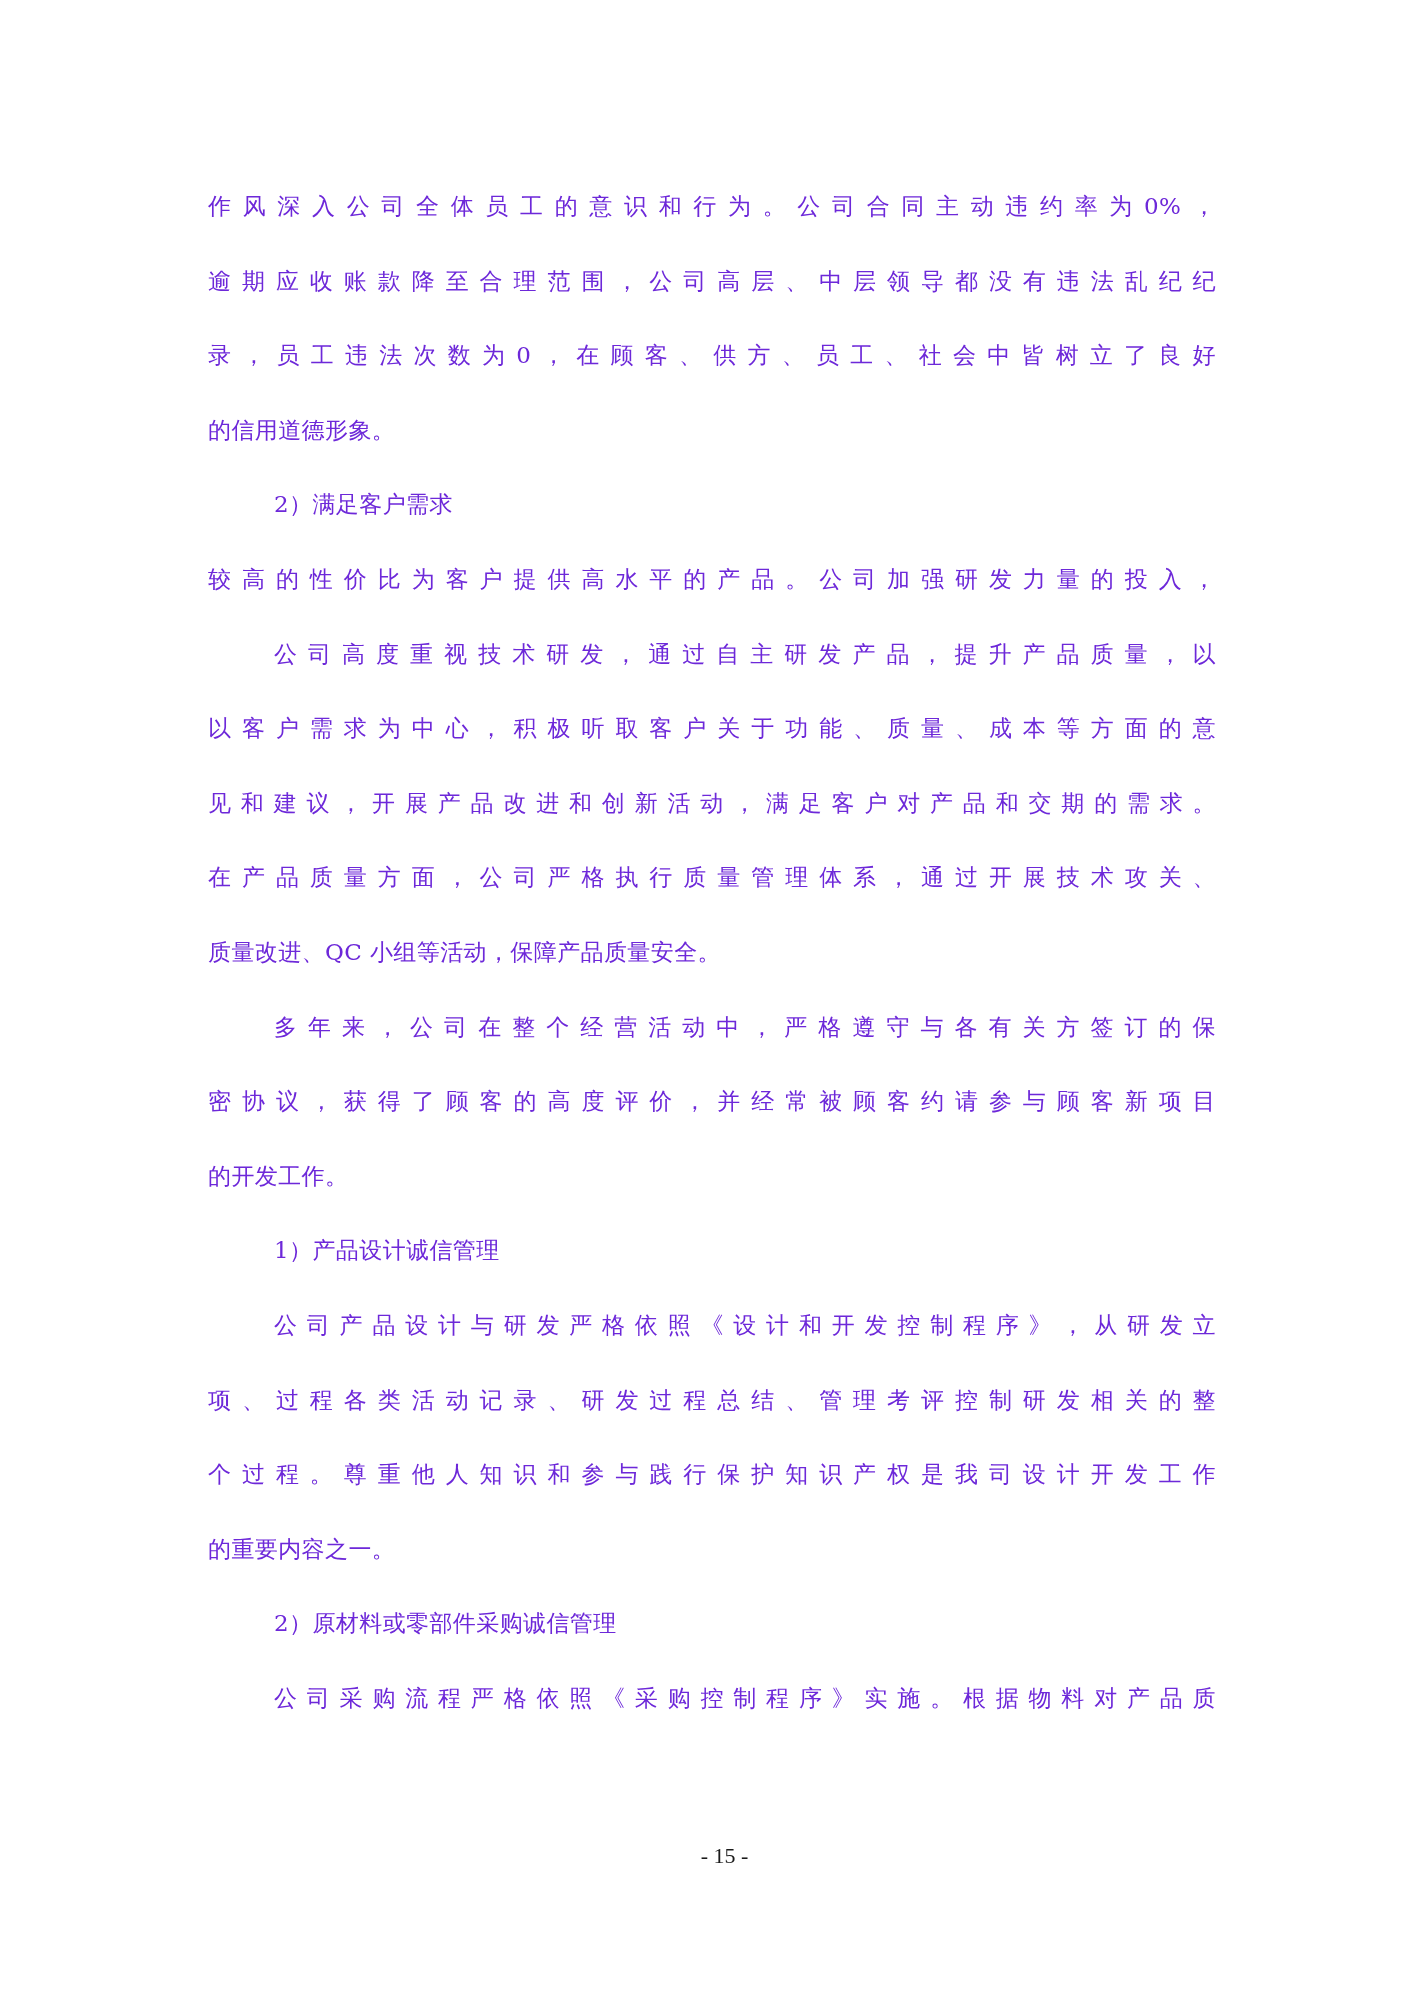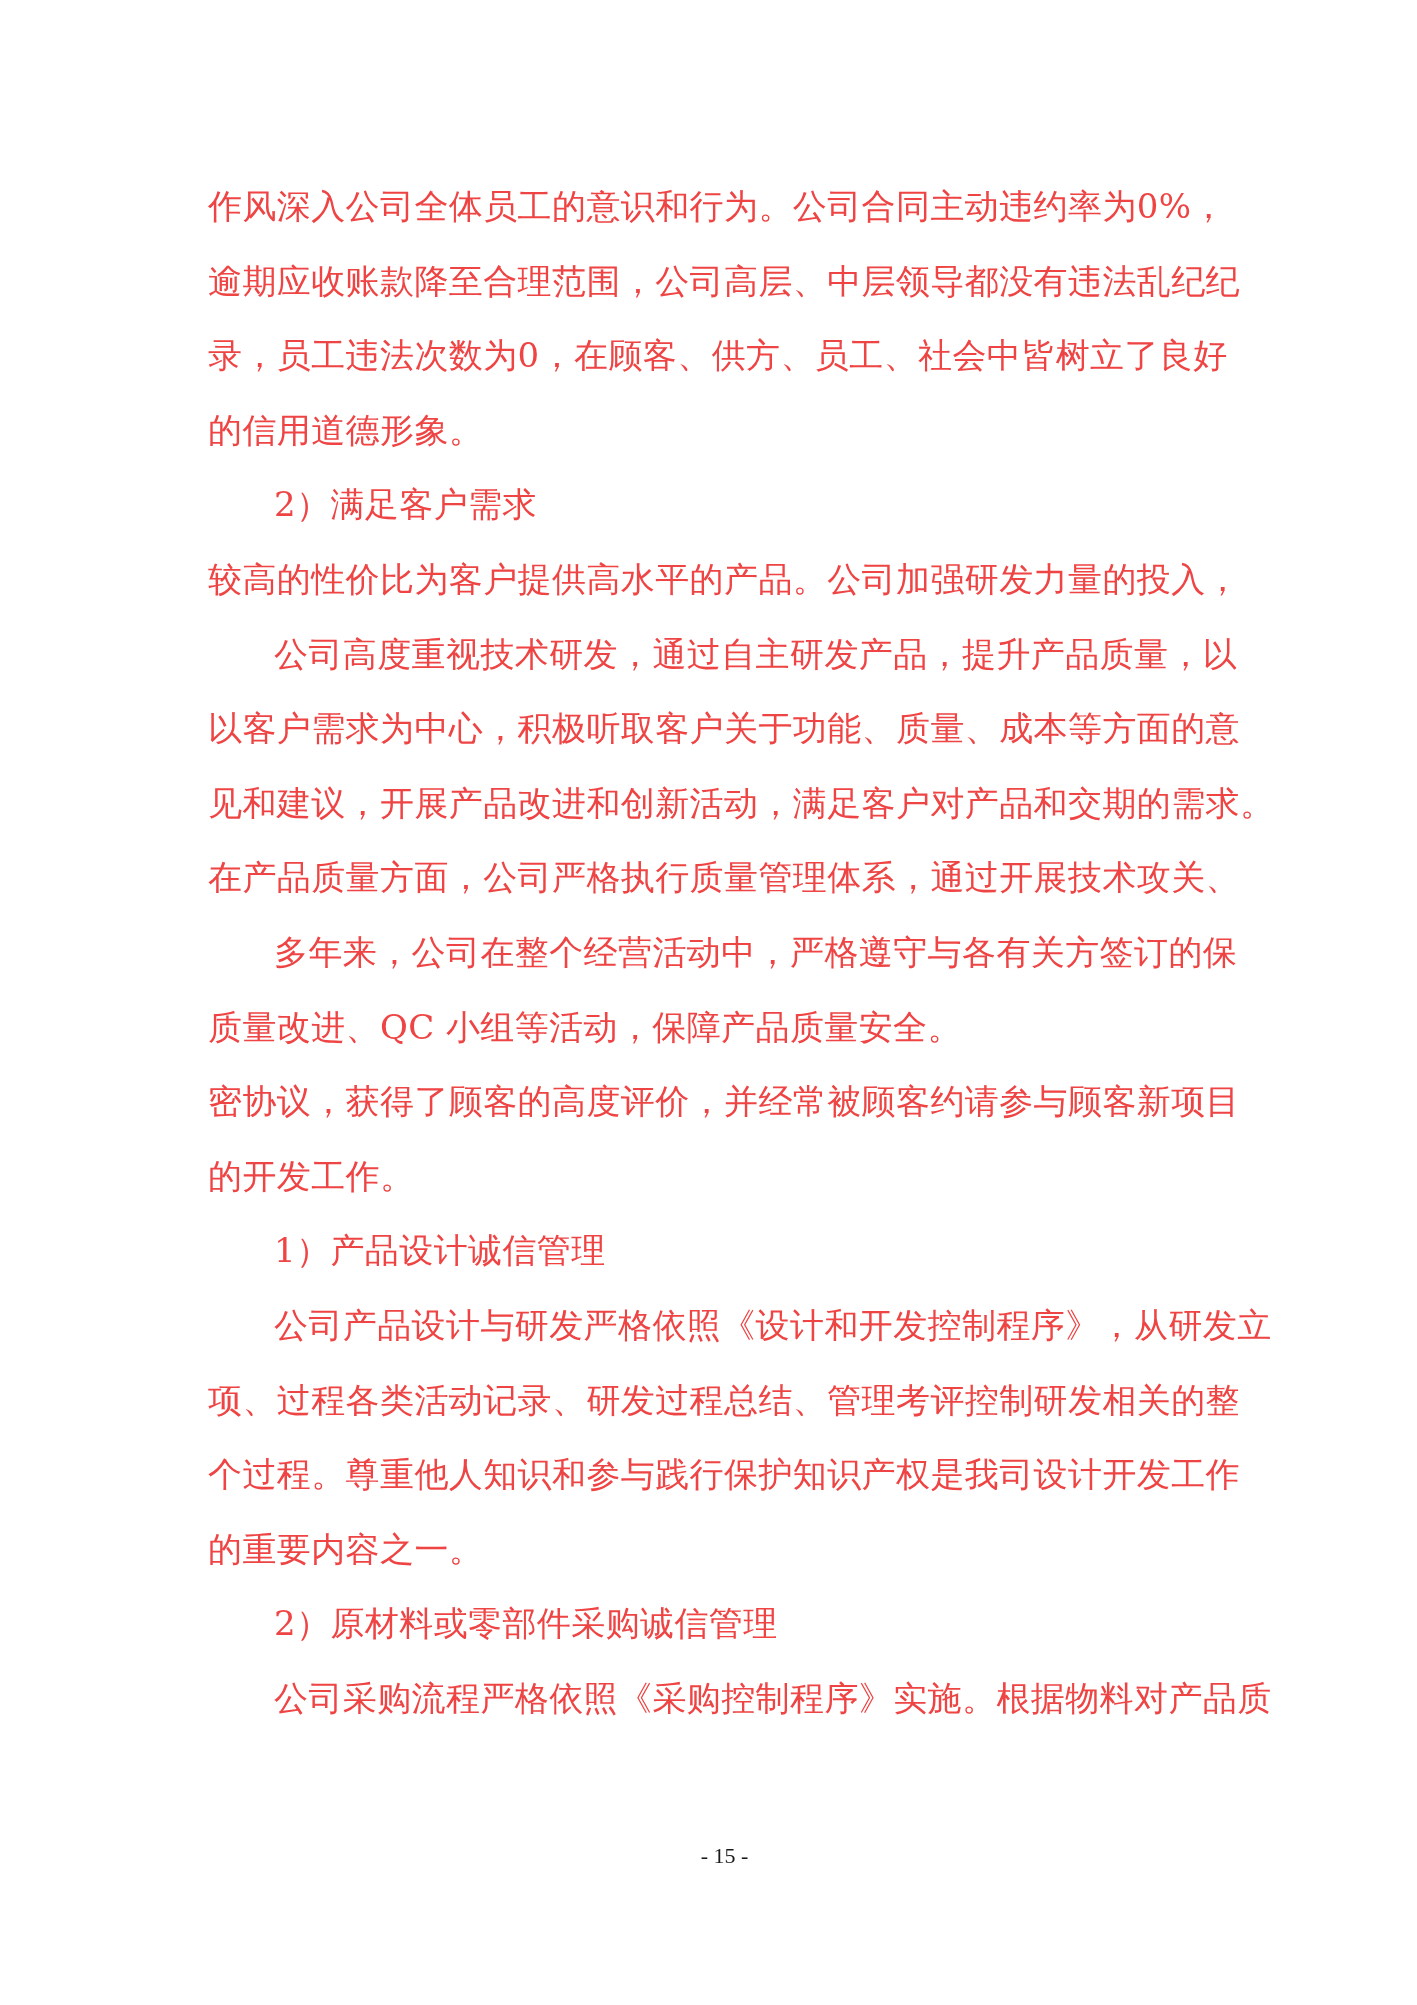--- a/index.html
+++ b/index.html
@@ -4,21 +4,21 @@
 <style>
   html, body { margin: 0; padding: 0; background: #ffffff; }
   body { width: 1417px; height: 2005px; position: relative; overflow: hidden; }
   .page {
     position: absolute; left: 0; top: 0; width: 1417px; height: 2005px;
     background: #ffffff;
   }
   .content {
     position: absolute; left: 208px; top: 178px; width: 1008px;
     font-family: "DejaVu Serif", "Liberation Serif", serif;
-    font-size: 34px; color: #ef4444;
+    font-size: 23px; color: #6d28d9;
   }
   .line {
     height: 74.6px; line-height: 56px; white-space: nowrap;
     letter-spacing: 0.4px;
   }
   .line.justify { text-align: justify; text-align-last: justify; }
   .indent { padding-left: 66px; }
   .heading-h2 { padding-left: 0; margin-left: -8px; }
   .page-number {
     position: absolute; left: 16px; width: 1417px; top: 1843px; text-align: center;
@@ -33,22 +33,22 @@
     <div class="line justify">作风深入公司全体员工的意识和行为。公司合同主动违约率为0%，</div>
     <div class="line justify">逾期应收账款降至合理范围，公司高层、中层领导都没有违法乱纪纪</div>
     <div class="line justify">录，员工违法次数为0，在顾客、供方、员工、社会中皆树立了良好</div>
     <div class="line">的信用道德形象。</div>
     <div class="line indent">2）满足客户需求</div>
     <div class="line justify">较高的性价比为客户提供高水平的产品。公司加强研发力量的投入，</div>
     <div class="line justify indent">公司高度重视技术研发，通过自主研发产品，提升产品质量，以</div>
     <div class="line justify">以客户需求为中心，积极听取客户关于功能、质量、成本等方面的意</div>
     <div class="line justify">见和建议，开展产品改进和创新活动，满足客户对产品和交期的需求。</div>
     <div class="line justify">在产品质量方面，公司严格执行质量管理体系，通过开展技术攻关、</div>
+    <div class="line">质量改进、QC 小组等活动，保障产品质量安全。</div>
     <div class="line justify indent">多年来，公司在整个经营活动中，严格遵守与各有关方签订的保</div>
-    <div class="line">质量改进、QC 小组等活动，保障产品质量安全。</div>
     <div class="line justify">密协议，获得了顾客的高度评价，并经常被顾客约请参与顾客新项目</div>
     <div class="line">的开发工作。</div>
     <div class="line indent">1）产品设计诚信管理</div>
     <div class="line justify indent">公司产品设计与研发严格依照《设计和开发控制程序》，从研发立</div>
     <div class="line justify">项、过程各类活动记录、研发过程总结、管理考评控制研发相关的整</div>
     <div class="line justify">个过程。尊重他人知识和参与践行保护知识产权是我司设计开发工作</div>
     <div class="line">的重要内容之一。</div>
     <div class="line indent">2）原材料或零部件采购诚信管理</div>
     <div class="line justify indent">公司采购流程严格依照《采购控制程序》实施。根据物料对产品质</div>
   </div>

